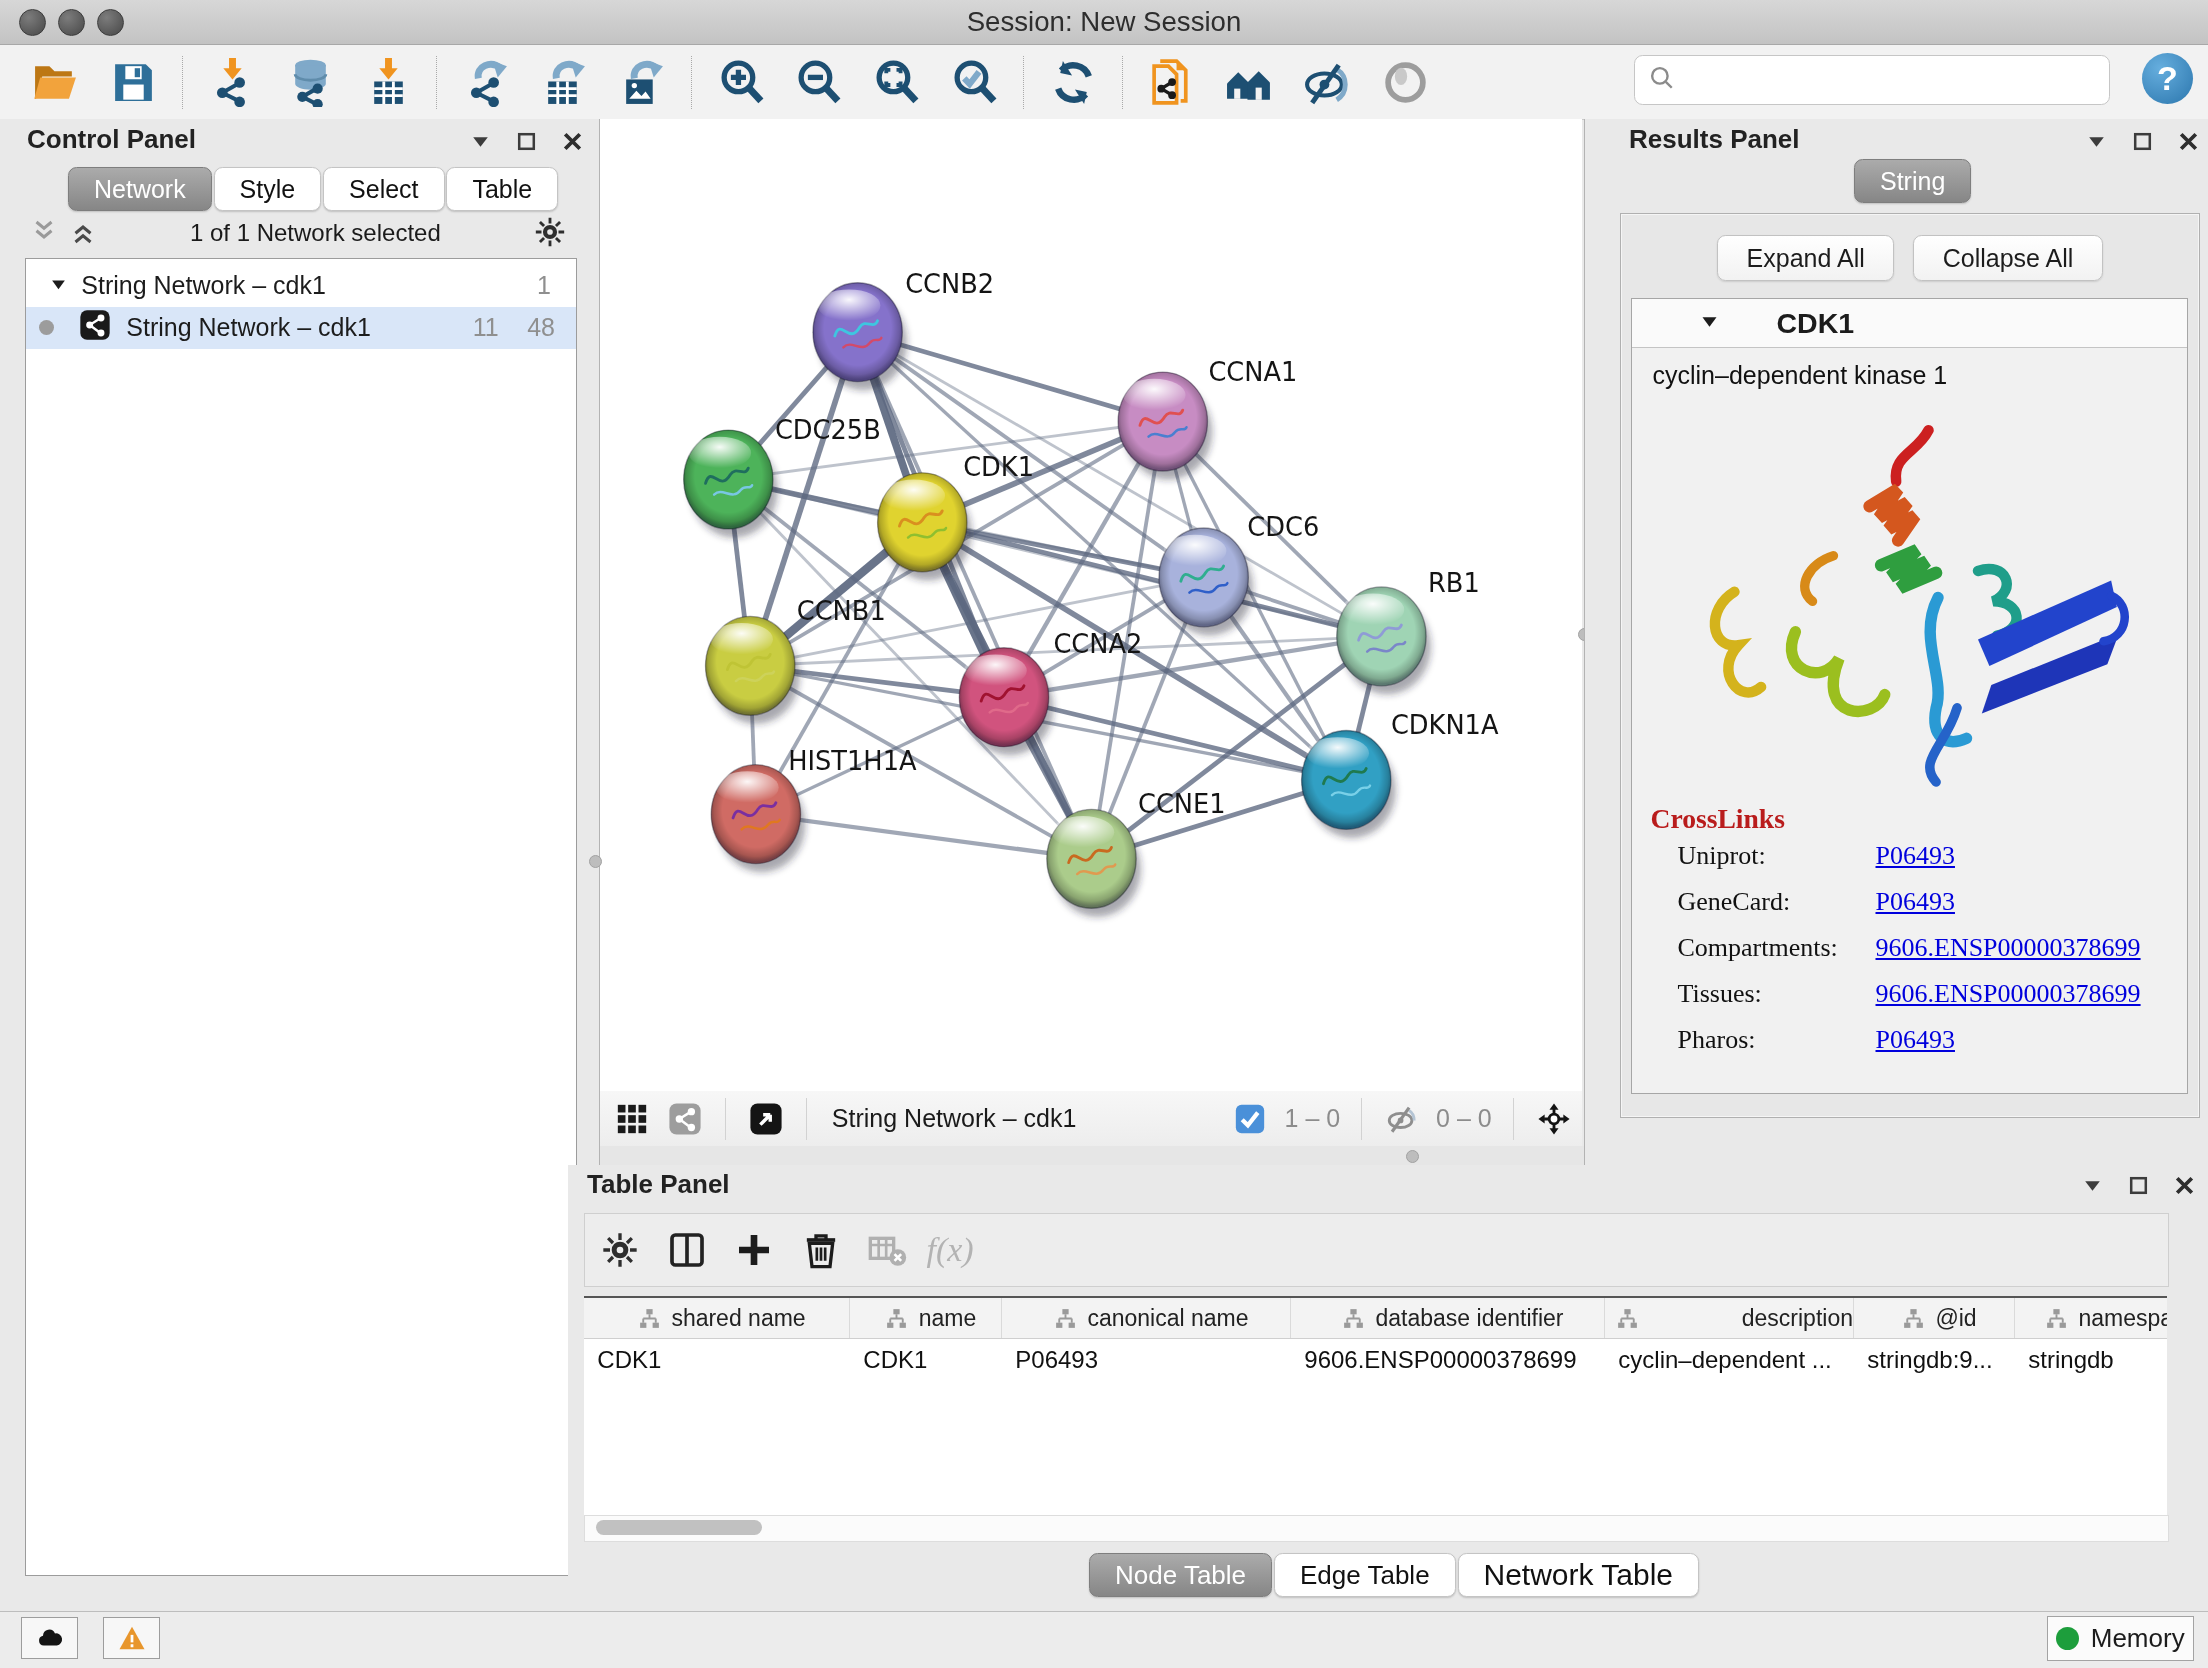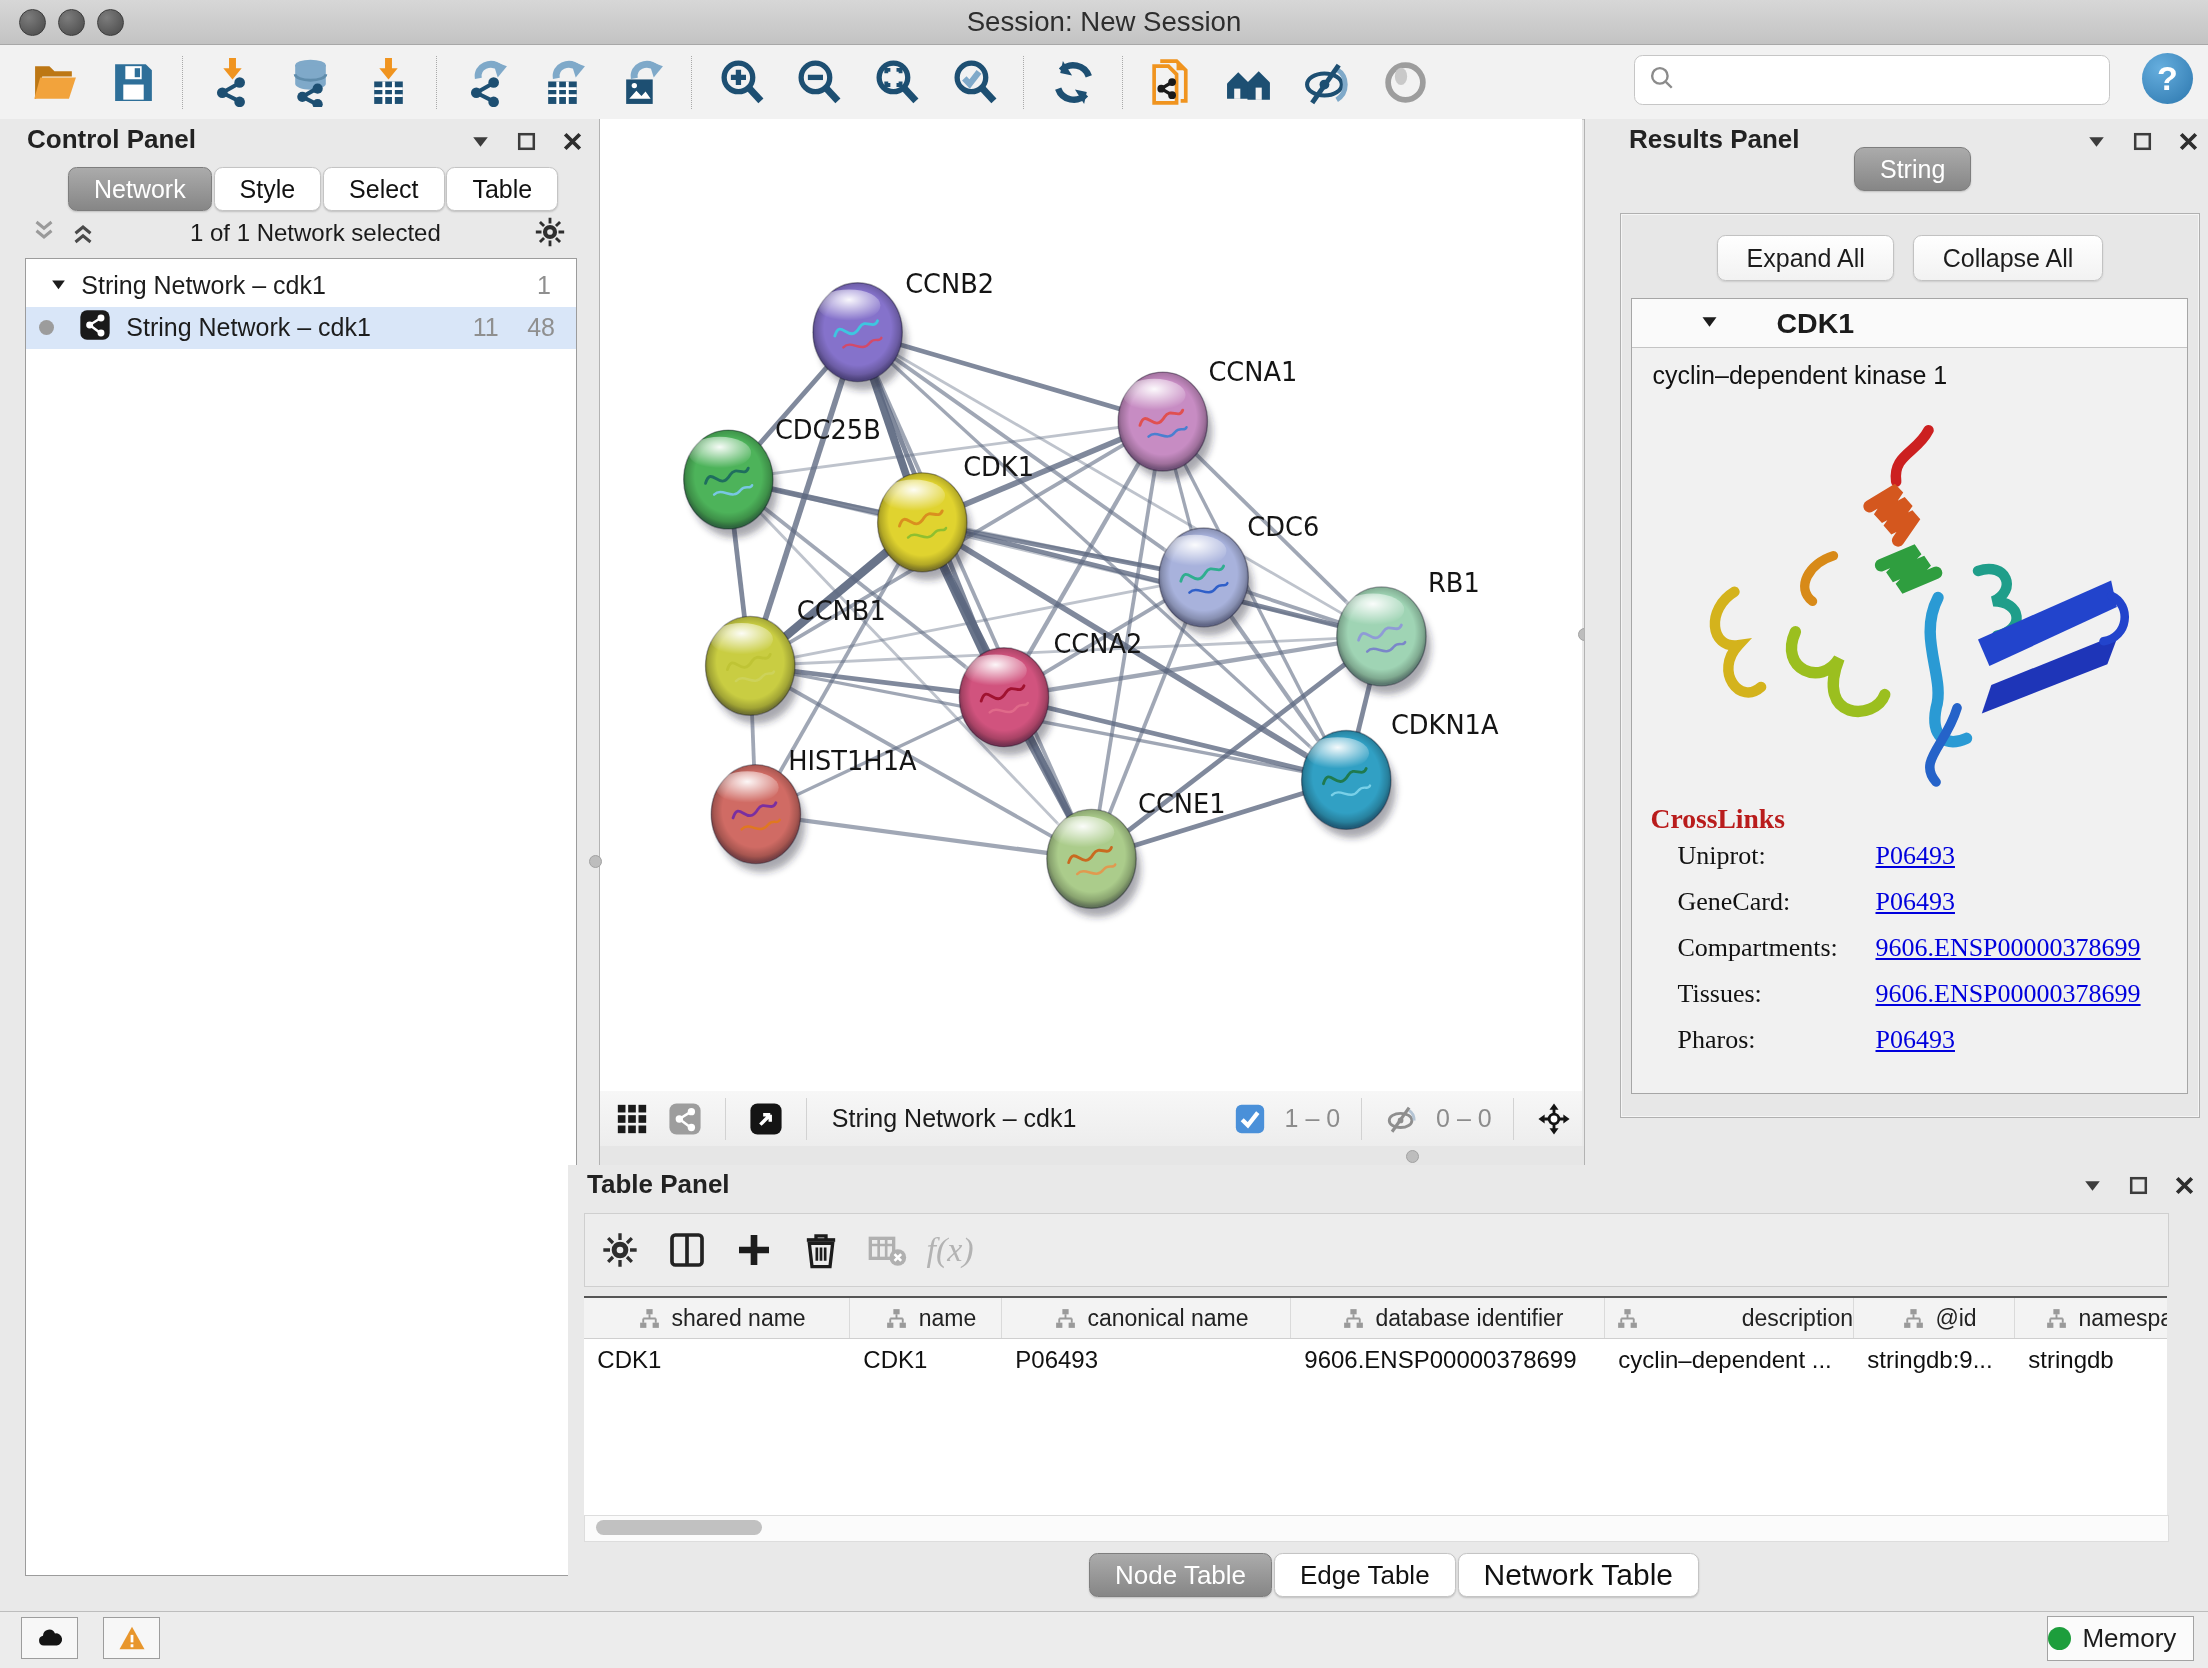--- a/index.html
+++ b/index.html
@@ -48,21 +48,21 @@
                border-bottom:1px solid #c9c9c9;display:flex;align-items:center;}
   .nt-sep{width:1px;height:42px;background:#d2d2d2;margin:0 13.3px;flex:0 0 auto;}
   .nt-icon{width:38px;height:38px;margin:0 7.6px;flex:0 0 auto;display:flex;align-items:center;justify-content:center;}
   .nt-icon svg{width:34px;height:34px;}
   #net-title{font-size:25px;color:#1a1a1a;margin-left:11.4px;flex:1;}
   .nt-count{font-size:25px;color:#8c8c8c;margin:0 7.6px;}
   #h-splitter{left:600px;top:1146px;width:1608px;height:19px;background:#e6e6e6;}
   .grab-dot{position:absolute;width:11.4px;height:11.4px;border-radius:50%;background:#bdbdbd;border:1px solid #a2a2a2;}
   
   #results-panel{left:1584px;top:119px;width:625px;height:1492px;background:#e9e9e9;border-left:1px solid #b3b3b3;}
-  #rp-tab{position:absolute;left:269px;top:28px;border-radius:10px;}
+  #rp-tab{position:absolute;left:269px;top:40px;}
   #rp-box{position:absolute;left:35px;top:94px;width:578px;height:903px;background:#e7e7e7;
           border:1.9px solid #b0b0b0;box-shadow:inset 0 0 0 1px #f5f5f5;}
   .rp-btn{height:44px;padding:0 28.5px;background:linear-gradient(#ffffff,#f2f2f2);border:1px solid #c2c2c2;
           border-radius:8.6px;font-size:25px;display:flex;align-items:center;box-shadow:0 1px 1.9px rgba(0,0,0,.12);}
   #rp-section{position:absolute;left:9.5px;top:84px;width:555px;height:794px;background:#f1f1f1;border:1px solid #a6a6a6;}
   #rp-sec-head{height:48px;background:#fafafa;border-bottom:1px solid #c4c4c4;display:flex;align-items:center;}
   #rp-sec-title{font-size:28.5px;font-weight:bold;margin-left:57px;}
   #rp-desc{font-size:25px;margin:13.3px 0 0 21px;color:#111;}
   #crosslinks{font-family:"Liberation Serif","DejaVu Serif",serif;}
   #crosslinks h3{font-size:27.6px;margin:0 0 5.7px 19px;color:#b91c1c;}
@@ -87,21 +87,21 @@
   #tp-scroll{position:absolute;left:16px;top:350px;width:1583px;height:25px;background:#fbfbfb;
              border:1px solid #ddd;}
   #tp-thumb{position:absolute;left:11.4px;top:3.8px;width:166px;height:15px;border-radius:7.6px;background:#c1c1c1;}
   #tp-tabs{position:absolute;left:521px;top:388px;display:flex;}
   
   #status-bar{left:0;top:1611px;width:2208px;height:57px;background:#ececec;border-top:1px solid #bdbdbd;}
   .sb-btn{position:absolute;top:4.8px;width:55px;height:40px;background:#f7f7f7;border:1.9px solid #9d9d9d;
           display:flex;align-items:center;justify-content:center;}
   .sb-btn svg{width:30px;height:30px;}
   #memory-btn{position:absolute;left:2047px;top:3.8px;width:145px;height:43px;background:#fbfbfb;
-              border:1.9px solid #a3a3a3;display:flex;align-items:center;gap:11.4px;font-size:26px;}
+              border:1.9px solid #a3a3a3;display:flex;align-items:center;justify-content:center;gap:11.4px;font-size:26px;}
   #mem-dot{width:23px;height:23px;border-radius:50%;background:#1d9e3c;}
   a{cursor:pointer;}
 </style>
 </head>
 <body>
 
 <div id="root">
 
   <div id="titlebar" class="abs">
     <span class="tl-btn" style="left:19px"></span>

